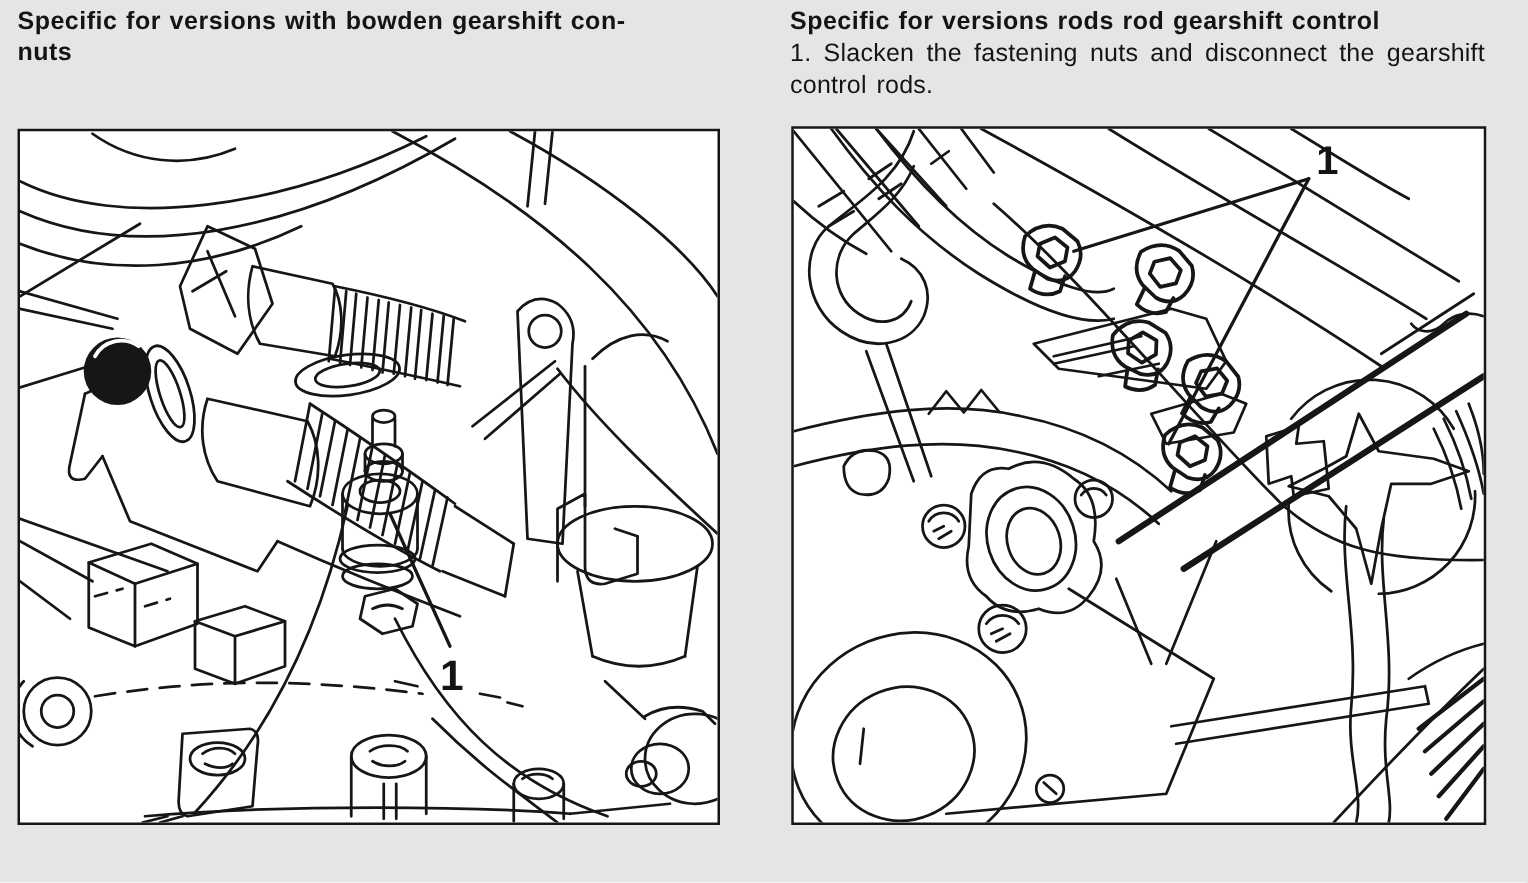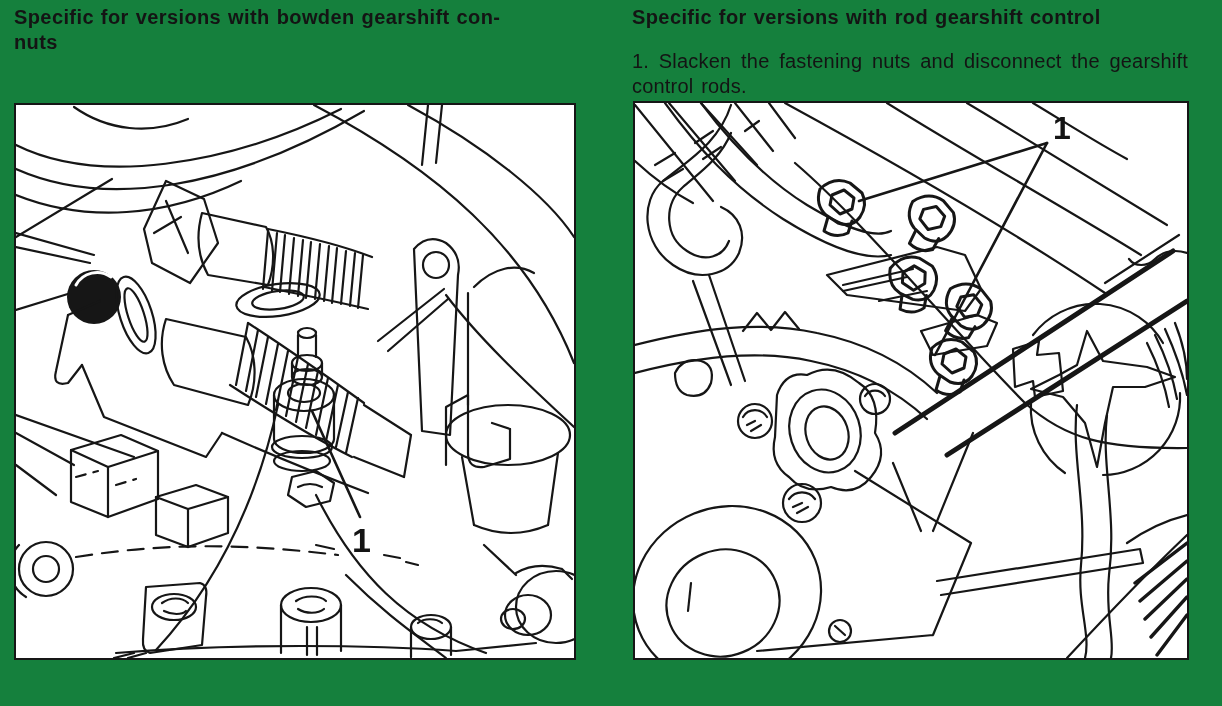--- a/index.html
+++ b/index.html
@@ -1,28 +1,28 @@
 <!DOCTYPE html>
 <html><head>
 <meta charset="utf-8">
 <style>
   html,body{margin:0;padding:0;background:#fff;}
   .page{
-    position:relative;width:1222px;height:706px;background:#15803d;overflow:hidden;
+    position:relative;width:1222px;height:706px;background:#e5e5e5;overflow:hidden;
     font-family:"Liberation Sans", sans-serif;color:#141414;
   }
   .col{position:absolute;top:5px;}
   .col-left{left:14px;width:562px;}
   .col-right{left:632px;width:556px;}
   h2.sec-head{
     margin:0;font-size:20px;font-weight:bold;line-height:25px;
     letter-spacing:.4px;word-spacing:1px;
   }
   p.sec-body{
-    margin:19px 0 0;font-size:20px;line-height:25px;letter-spacing:.2px;
+    margin:1px 0 0;font-size:20px;line-height:25px;letter-spacing:.2px;
   }
   .col-right p.sec-body{text-align:justify;word-spacing:2px;}
   figure.illus{
     position:absolute;margin:0;background:#fff;border:2px solid #161616;
   }
   .fig-left{left:14px;top:103px;width:558px;height:553px;}
   .fig-right{left:633px;top:101px;width:552px;height:555px;}
   figure.illus svg{display:block;width:100%;height:100%;}
   svg text.callout{
     font-family:"Liberation Sans",sans-serif;font-weight:bold;fill:#141414;stroke:none;
@@ -159,21 +159,21 @@
         <ellipse cx="497" cy="514" rx="12" ry="10"></ellipse>
         <path d="M500 468 Q520 456 546 464 M546 464 L556 474"></path>
         <path d="M468 440 L500 470"></path>
         <path d="M330 470 C370 510 400 530 430 553"></path>
       </g>
       <text class="callout" x="336" y="447" font-size="34">1</text>
     </svg>
   </figure>
 
   <section class="col col-right">
-    <h2 class="sec-head"><span>Specific for versions with rod gearshift control</span></h2>
+    <h2 class="sec-head"><span>Specific for versions rods rod gearshift control</span></h2>
     <p class="sec-body">1. Slacken the fastening nuts and disconnect the gearshift control rods.</p>
   </section>
 
   <figure class="illus fig-right">
     <svg viewBox="0 0 552 555">
       <defs>
         <g id="nut" stroke="#161616" fill="none" stroke-width="3" stroke-linecap="round" stroke-linejoin="round">
           <path d="M-22 -14 Q-27 2 -16 12 L-4 20 Q10 25 18 14 Q26 2 20 -10 L8 -20 Q-8 -27 -22 -14 Z"></path>
           <path d="M-10 -8 L2 -13 L12 -5 L10 6 L-2 11 L-12 2 Z"></path>
           <path d="M-14 14 L-18 28 Q-6 36 6 30 L10 18"></path>

